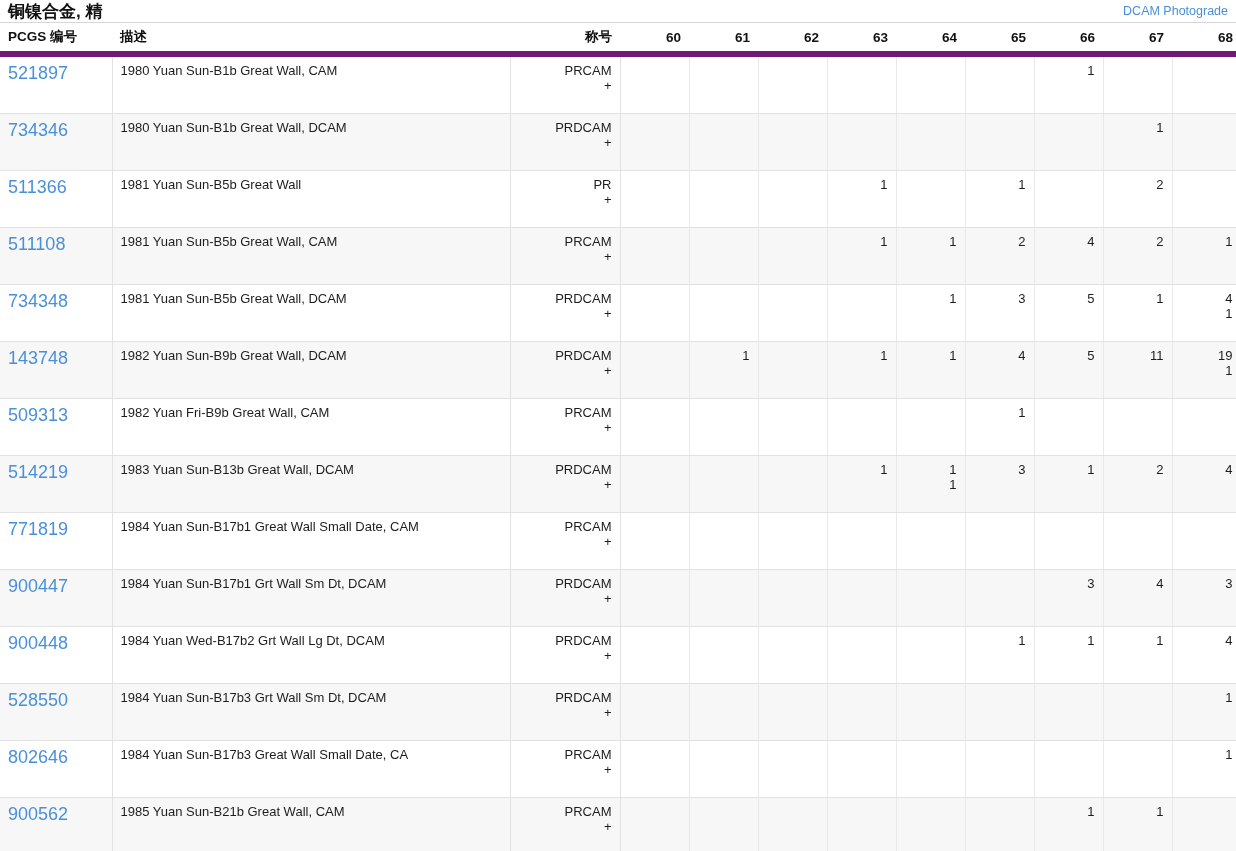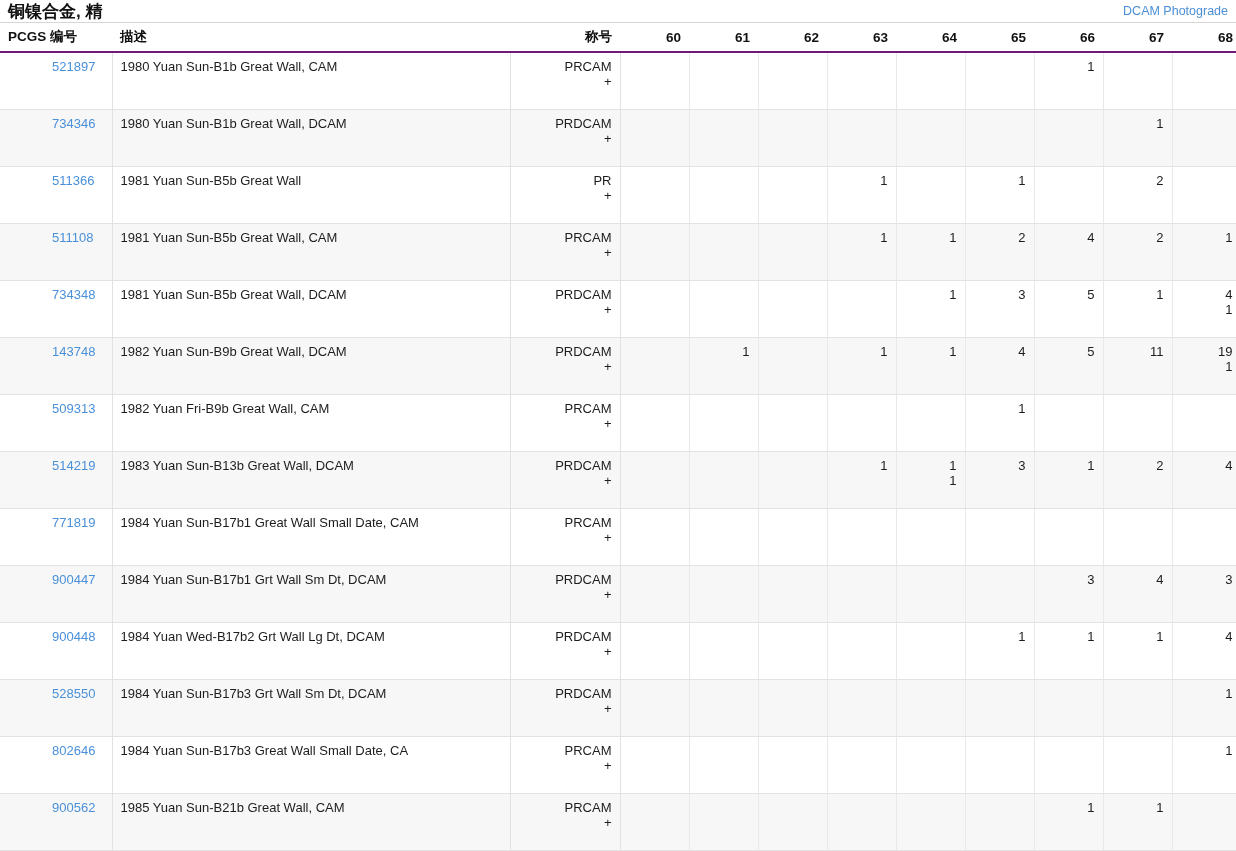--- a/index.html
+++ b/index.html
@@ -46,21 +46,21 @@
     border-collapse: collapse;
     width: 1235px;
     table-layout: fixed;
     font-size: 13px;
   }
   table.grade-table th {
     font-weight: bold;
     font-size: 13.5px;
     color: #111111;
     border-top: 1px solid #d6d6d6;
-    border-bottom: 2px solid #701a75;
+    border-bottom: 6px solid #701a75;
     background: #ffffff;
     height: 24px;
     padding: 2px 8px;
     vertical-align: middle;
   }
   th.col-cert, td.col-cert { width: 96px; text-align: left; }
   th.col-desc, td.col-desc { width: 382px; text-align: left; }
   th.col-desig, td.col-desig { width: 94px; text-align: right; }
   th.col-grade, td.col-grade { width: 53px; text-align: right; }
 
@@ -84,22 +84,21 @@
   }
   table.grade-table tr.row-odd td {
     background: #ffffff;
   }
   table.grade-table tr.row-even td {
     background: #f7f7f7;
   }
   td.col-cert a {
     color: #4a90d9;
     text-decoration: none;
-    font-size: 13px;
-    margin-left: 44px;
+    font-size: 18px;
   }
   .desig-main { display: block; line-height: 15px; margin-left: 28px; }
   .desig-plus { display: block; line-height: 15px; }
   .cellnum { display: block; line-height: 15px; text-align: right; }
   .cellnum.second { line-height: 15px; }
 </style>
 </head>
 <body>
 
 <div class="page">

